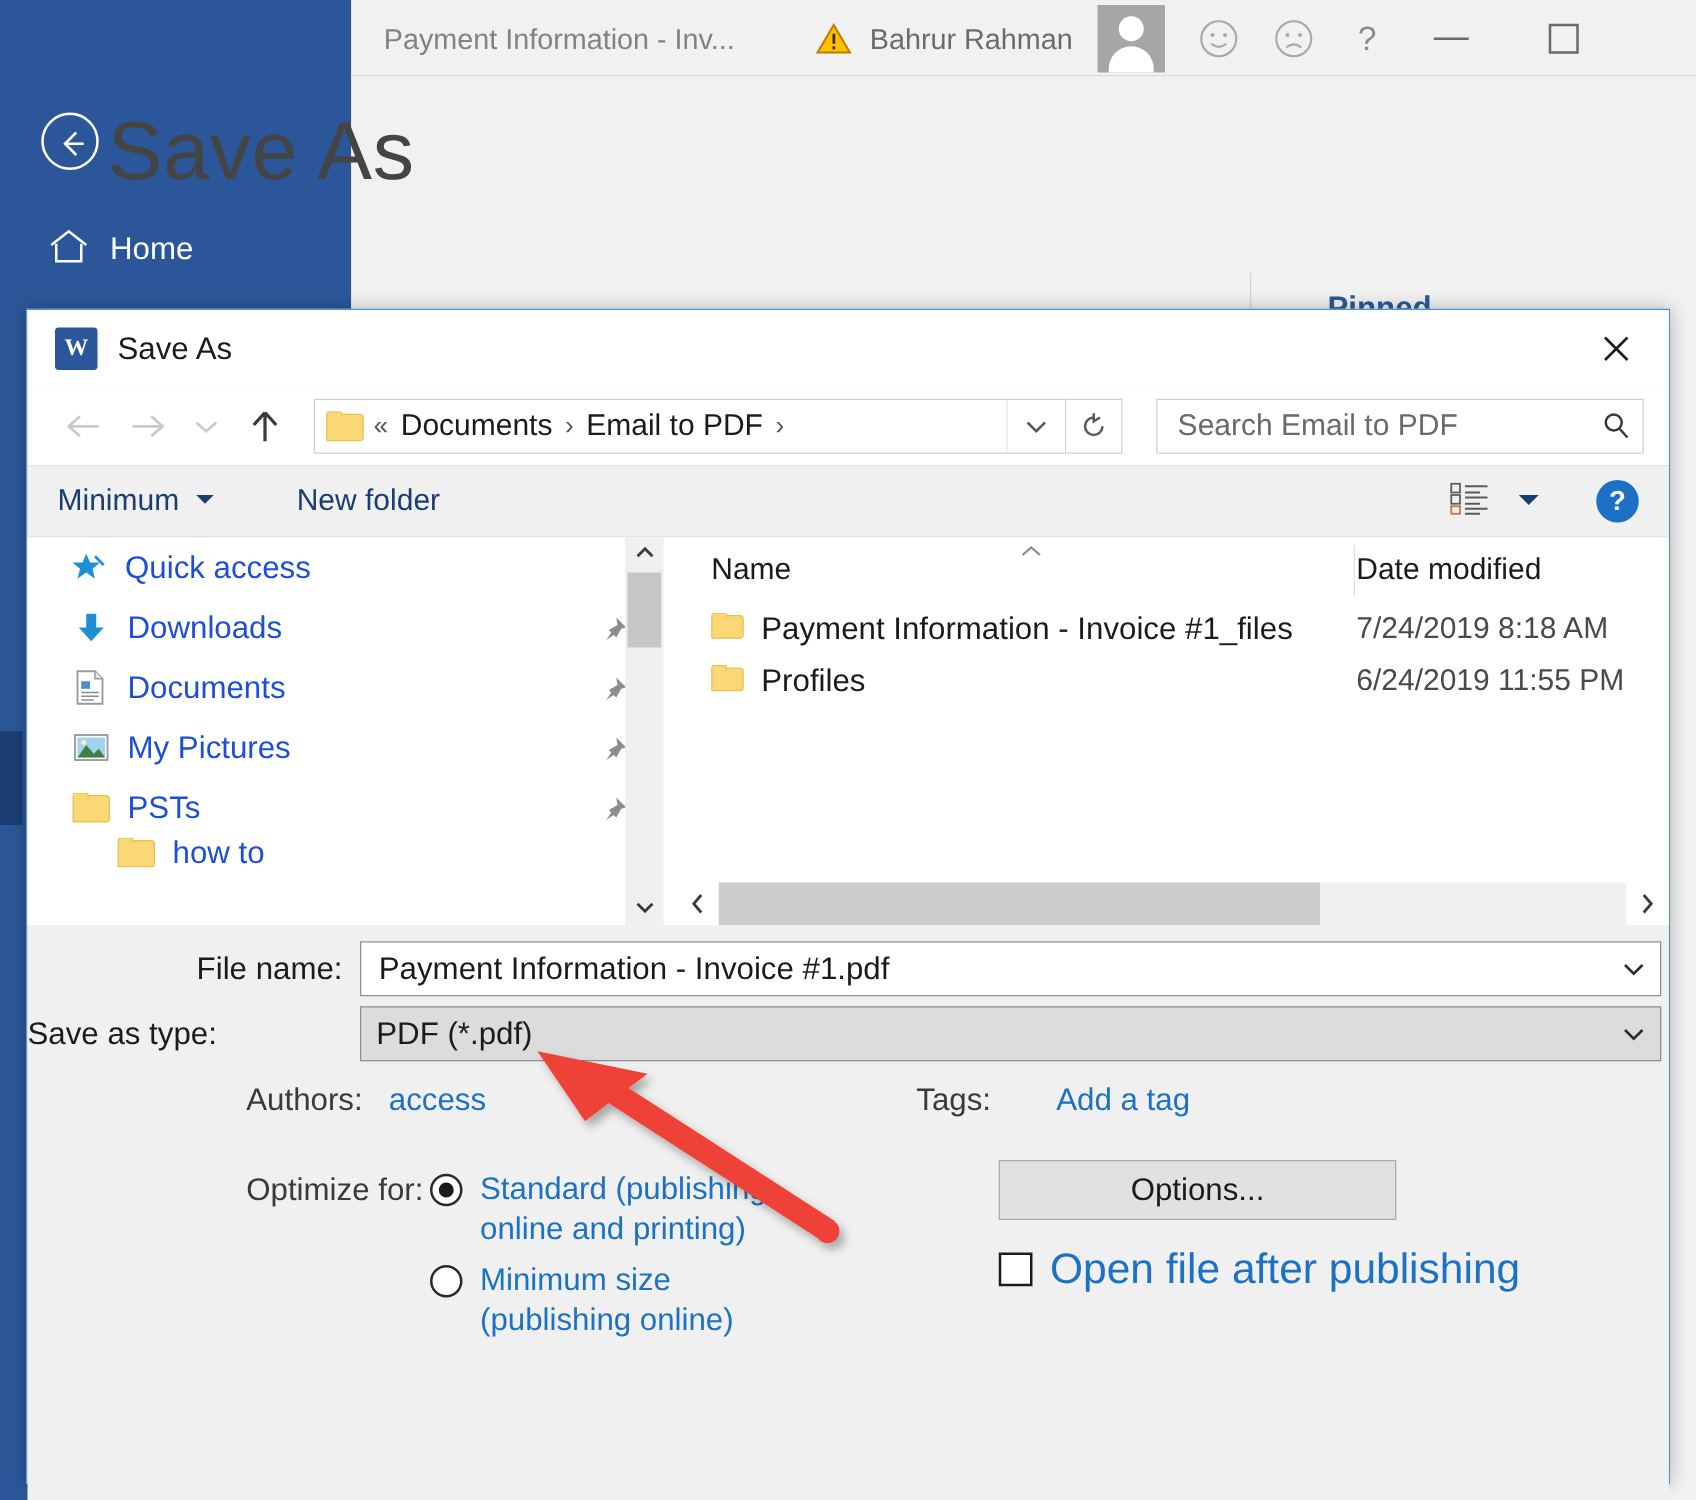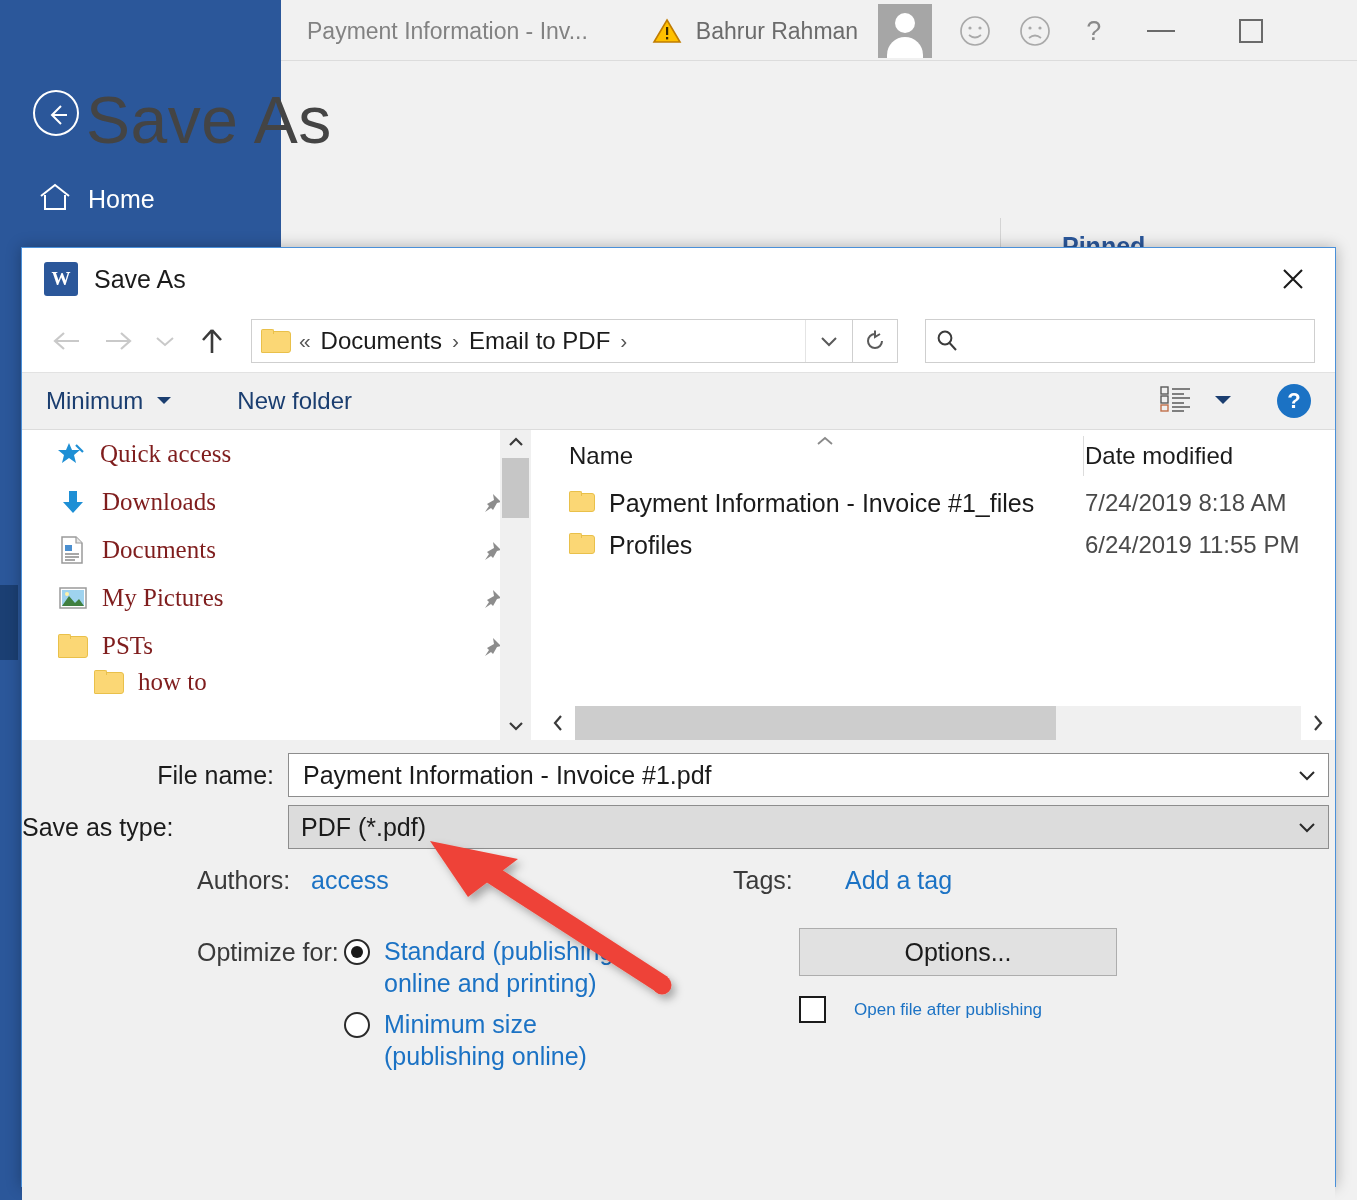--- a/index.html
+++ b/index.html
@@ -79,21 +79,21 @@
   #tb-newfolder{margin-left:64px;}
   #tb-viewicon{margin-left:auto;display:flex;align-items:center;gap:20px;}
   #tb-help-circle{margin-left:44px;width:34px;height:34px;border-radius:50%;background:#1b72c4;color:#fff;display:flex;align-items:center;justify-content:center;font-size:22px;font-weight:700;}
 
   
   #dlg-body{position:relative;height:310px;background:#ffffff;border-top:1px solid #dcdcdc;display:flex;}
   #nav-pane{position:relative;width:509px;height:100%;background:#ffffff;overflow:hidden;}
   .nav-item{display:flex;align-items:center;height:48px;padding-left:36px;position:relative;}
   .nav-item.root{padding-left:34px;}
   .nav-icon{width:36px;display:flex;align-items:center;justify-content:flex-start;}
-  .nav-label{font-size:25px;color:#7f1d1d;margin-left:8px;white-space:nowrap;font-family:Liberation Serif, serif;}
+  .nav-label{font-size:25px;color:#1d4ed8;margin-left:8px;white-space:nowrap;}
   .nav-pin{position:absolute;right:28px;top:14px;color:#8d8d8d;}
   #navpane-scroll{position:absolute;right:0;top:0;width:31px;height:100%;background:#f0f0f0;}
   #navpane-scroll .sb-arrow{height:24px;display:flex;align-items:center;justify-content:center;color:#5a5a5a;font-size:15px;}
   #navpane-thumb{position:absolute;left:2px;top:28px;width:27px;height:60px;background:#c6c6c6;}
   #navpane-down{position:absolute;bottom:2px;left:0;right:0;}
 
   #splitter{width:10px;background:#ffffff;}
   #list-pane{position:relative;flex:1;background:#ffffff;display:flex;flex-direction:column;}
   #list-header{height:52px;display:flex;align-items:center;position:relative;}
   .col-name{width:524px;font-size:24px;color:#1b1b1b;padding-left:28px;box-sizing:border-box;}
@@ -140,21 +140,21 @@
   .radio-mark{width:26px;height:26px;border-radius:50%;border:2px solid #2a2a2a;box-sizing:border-box;background:#fff;position:relative;flex:none;margin-top:4px;}
   .radio-mark.on::after{content:"";position:absolute;left:5px;top:5px;width:12px;height:12px;border-radius:50%;background:#1b1b1b;}
   .radio-text{margin-left:14px;font-size:25px;color:#1b72c4;line-height:32px;}
   #opt-standard{left:322px;top:195px;}
   #opt-minimum{left:322px;top:268px;}
 
   #options-btn{position:absolute;left:777px;top:188px;width:318px;height:48px;background:#e1e1e1;border:1px solid #adadad;box-sizing:border-box;
                 display:flex;align-items:center;justify-content:center;font-size:25px;color:#1b1b1b;}
   #openfile-row{position:absolute;left:777px;top:256px;display:flex;align-items:center;}
   #openfile-box{width:27px;height:27px;border:2px solid #1b1b1b;box-sizing:border-box;background:#ffffff;}
-  #openfile-label{margin-left:28px;font-size:17px;color:#1b72c4;}
+  #openfile-label{margin-left:14px;font-size:34px;color:#1b72c4;}
 
   
   #red-arrow{position:absolute;left:400px;top:825px;width:300px;height:190px;pointer-events:none;}
 </style>
 </head>
 <body>
 
 <div id="word-backstage">
 
   <div id="word-left-rail"></div>
@@ -269,20 +269,21 @@
       </span>
     </div>
     <span id="addr-refresh">
       <svg width="24" height="24" viewBox="0 0 24 24" aria-hidden="true">
         <path d="M19 12 A7 7 0 1 1 12 5" fill="none" stroke="currentColor" stroke-width="2"></path>
         <path d="M12 1.5 L12 8 L17 5" fill="none" stroke="currentColor" stroke-width="2"></path>
       </svg>
     </span>
 
     <div id="searchbox">
+      <input id="search-input" value="" placeholder="Search Email to PDF" style="">
       <span id="search-icon">
         <svg width="26" height="26" viewBox="0 0 26 26" aria-hidden="true">
           <circle cx="11" cy="10" r="6.4" fill="none" stroke="currentColor" stroke-width="2"></circle>
           <path d="M15.6 15 L22 22" stroke="currentColor" stroke-width="2"></path>
         </svg>
       </span>
     </div>
   </div>
 
   <div id="dlg-toolbar">

